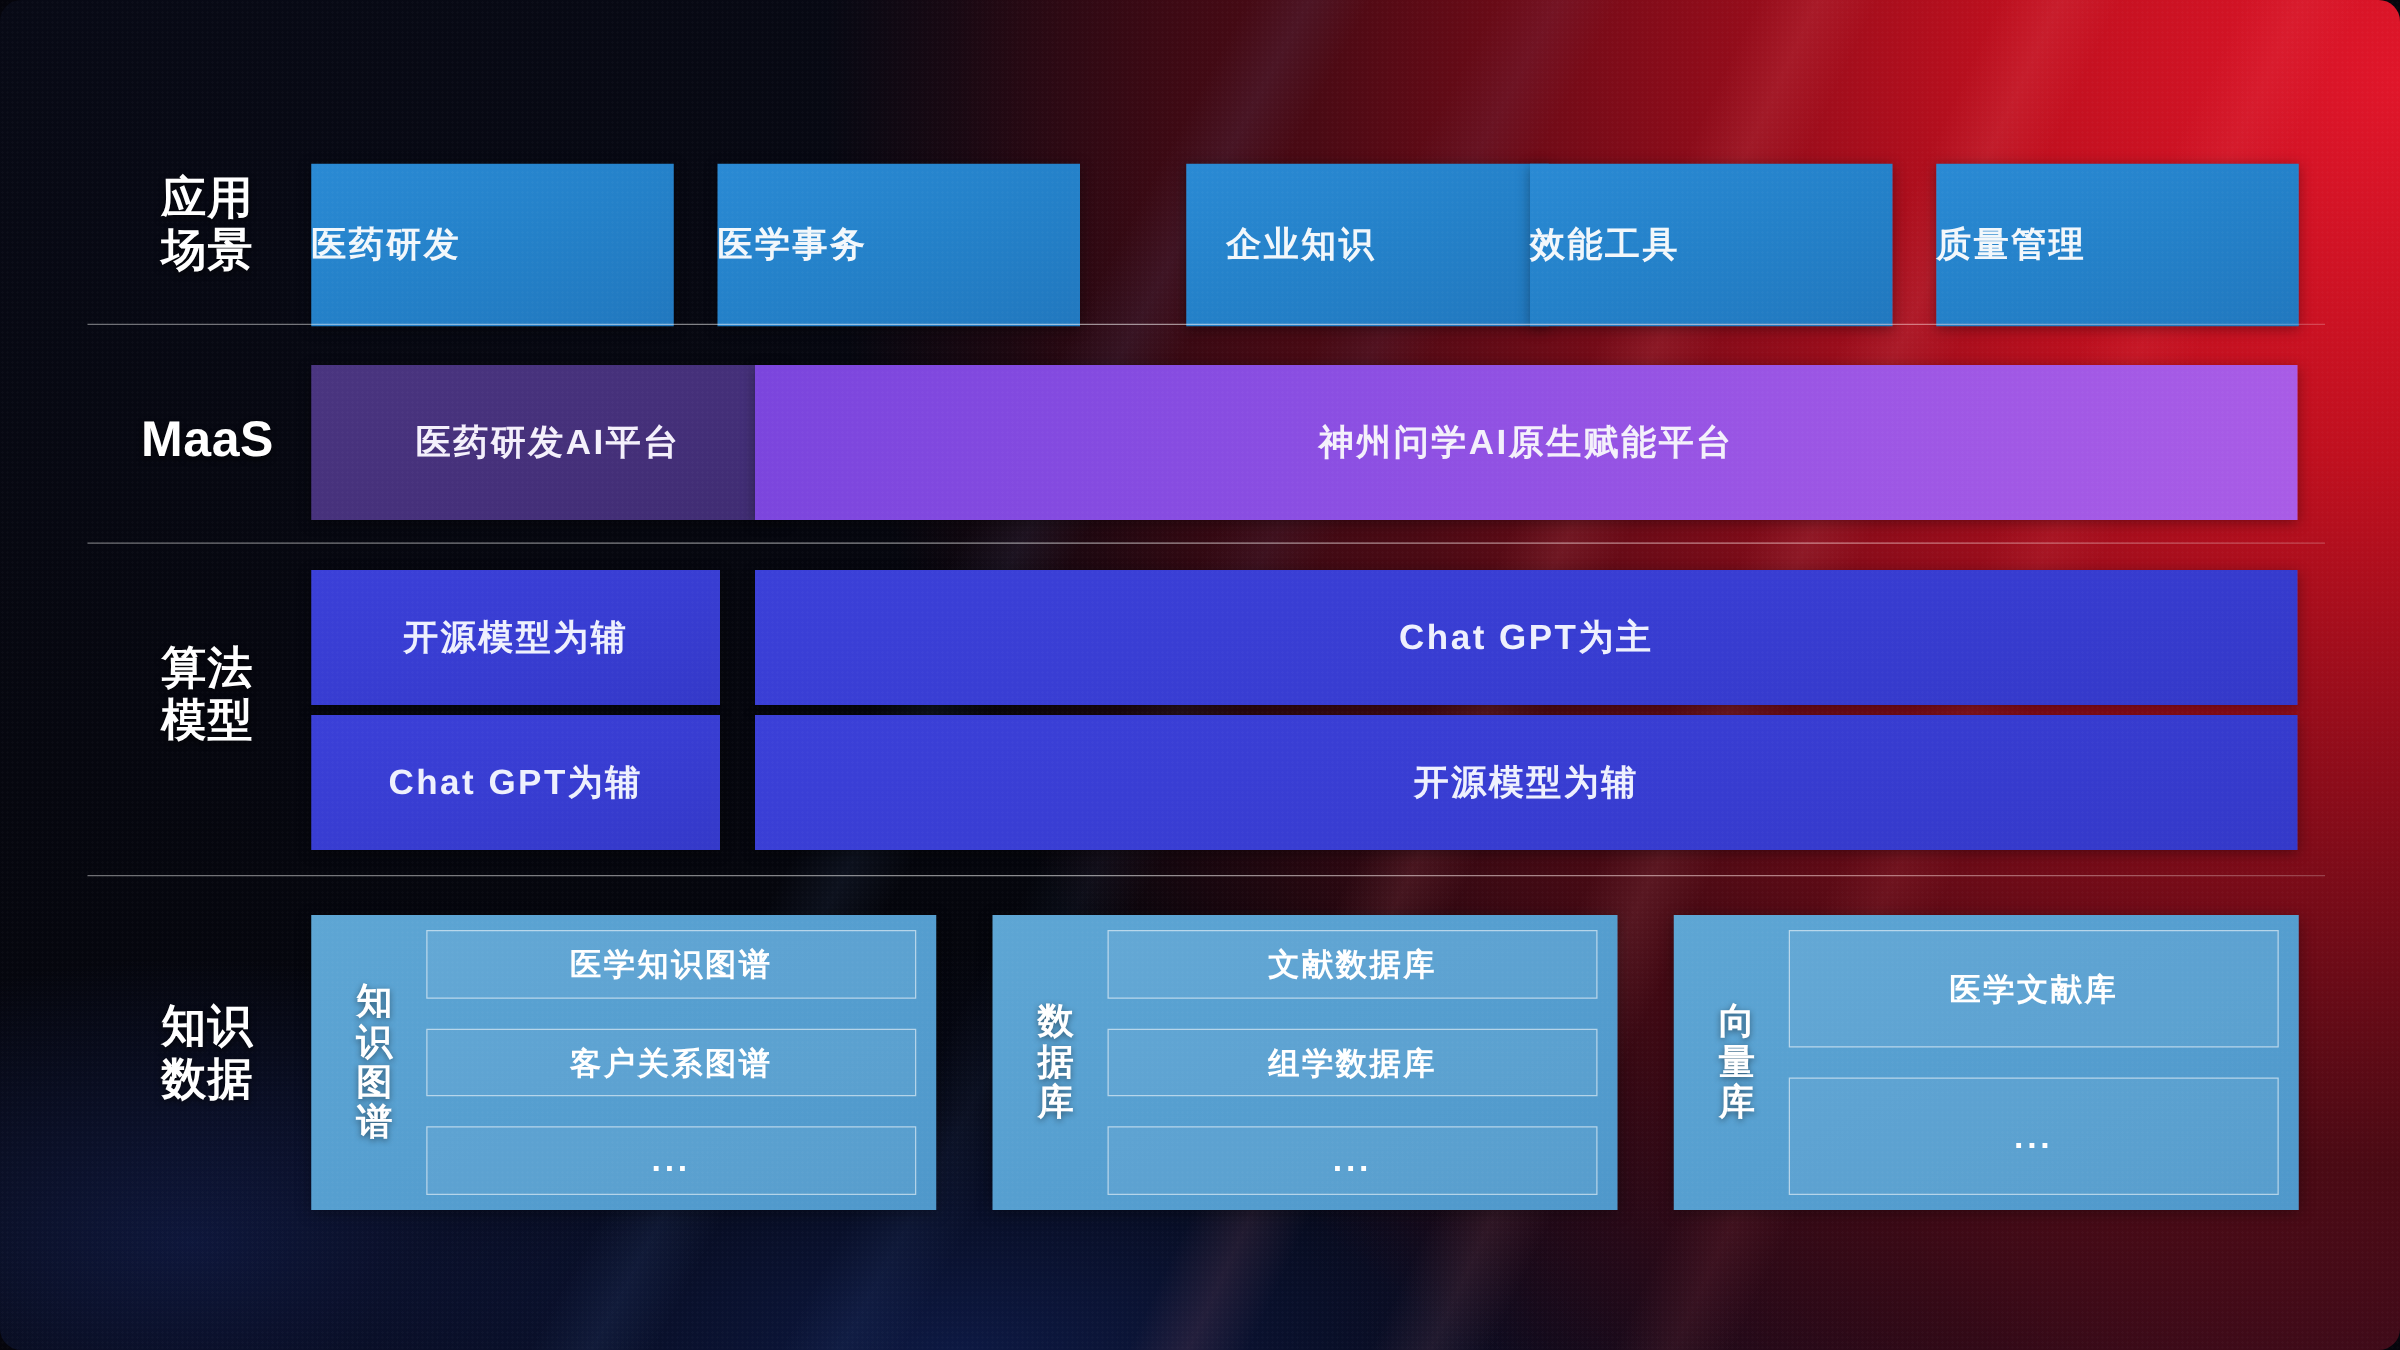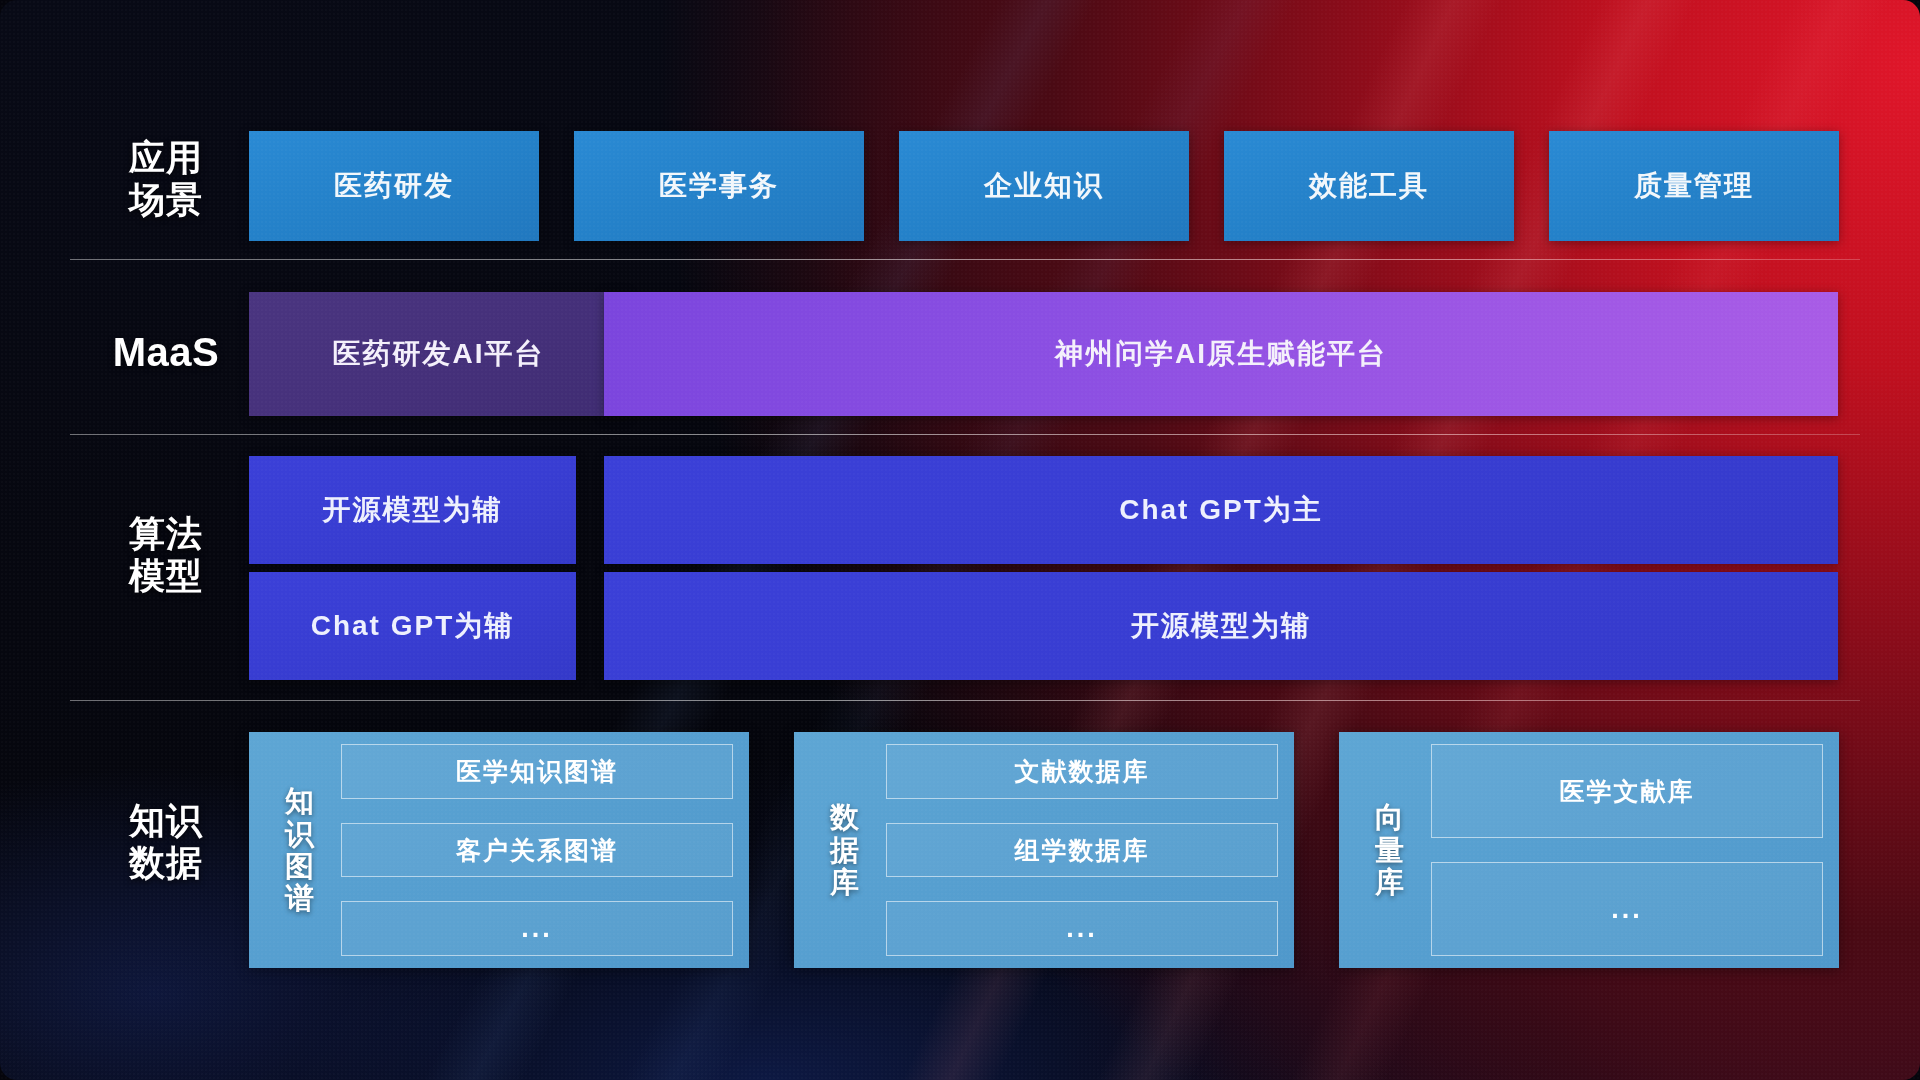--- a/index.html
+++ b/index.html
@@ -69,25 +69,25 @@
     left: 70px;
     width: 1790px;
     height: 1px;
     background: linear-gradient(90deg, rgba(255,255,255,0.42) 0%, rgba(255,255,255,0.55) 45%, rgba(255,220,220,0.55) 78%, rgba(255,255,255,0.22) 100%);
   }
 
   
   .app-box {
     position: absolute;
     top: 131px;
-    height: 110px;
+    height: 130px;
     background: linear-gradient(160deg, #2a8ad4 0%, #2481c9 50%, #2178bf 100%);
     display: flex;
     align-items: center;
-    justify-content: center;
+    justify-content: flex-start;
     color: #f2f7fb;
     font-size: 28px;
     font-weight: bold;
     letter-spacing: 2px;
     box-shadow: 0 2px 10px rgba(0,0,0,0.35);
   }
 
   
   .maas-box {
     position: absolute;
@@ -181,21 +181,21 @@
 
   <div class="row-label" style="top:137px;">应用
 场景</div>
 
   <div class="app-box" style="left:249px;width:290px;">
     <span>医药研发</span>
   </div>
   <div class="app-box" style="left:574px;width:290px;">
     <span>医学事务</span>
   </div>
-  <div class="app-box" style="left:899px;width:290px;">
+  <div class="app-box" style="left:949px;width:290px;padding-left:32px;">
     <span>企业知识</span>
   </div>
   <div class="app-box" style="left:1224px;width:290px;">
     <span>效能工具</span>
   </div>
   <div class="app-box" style="left:1549px;width:290px;">
     <span>质量管理</span>
   </div>
 
   <div class="divider" style="top:259px;"></div>

